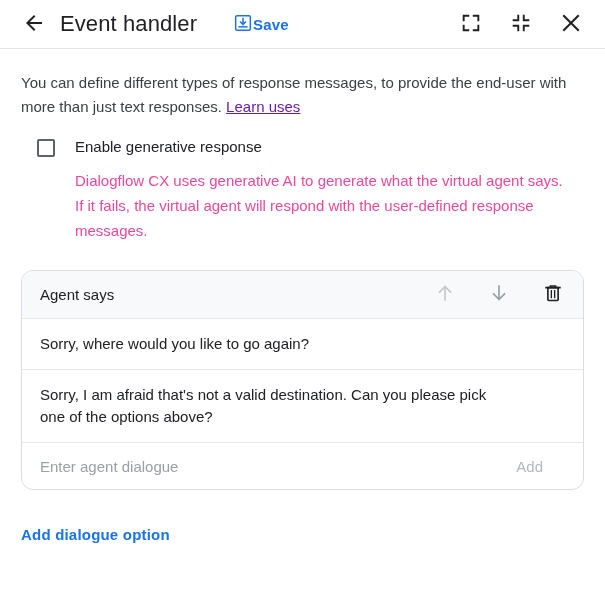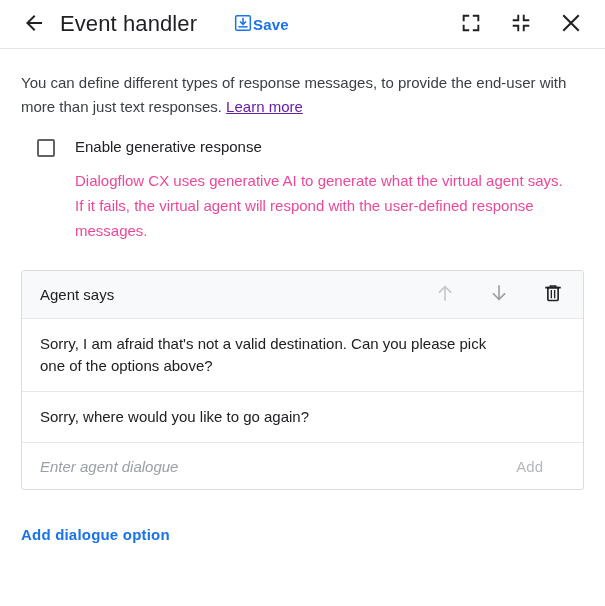--- a/index.html
+++ b/index.html
@@ -115,21 +115,21 @@
     line-height: 25px;
     color: #ec4899;
     margin: 11px 0 0 54px;
     max-width: 500px;
   }
 
   
   .card {
     margin: 27px 0 0 0;
     border: 1px solid #dadce0;
-    border-radius: 3px;
+    border-radius: 12px;
     overflow: hidden;
     background: #ffffff;
   }
   .card-head {
     height: 47px;
     background: #f8f9fa;
     border-bottom: 1px solid #e6e8ea;
     display: flex;
     align-items: center;
     padding: 0 14px 0 18px;
@@ -164,21 +164,20 @@
   }
   .dlg-input {
     flex: 1 1 auto;
     border: none;
     outline: none;
     font-family: "Liberation Sans", sans-serif;
     font-size: 15px;
     color: #202124;
     background: transparent;
     padding: 0;
-    font-style: italic;
   }
   .dlg-input::placeholder { color: #9aa0a6; opacity: 1; }
   .add-btn {
     border: none;
     background: transparent;
     font-family: "Liberation Sans", sans-serif;
     font-size: 15px;
     color: #b5b8bb;
     cursor: default;
     padding: 4px 2px;
@@ -247,21 +246,21 @@
           <path d="M5 5l14 14M19 5L5 19" fill="none" stroke="#202124" stroke-width="2.1" stroke-linecap="square"></path>
         </svg>
       </span>
     </button>
   </div>
 </div>
 
 
 <div class="content">
 
-  <p class="intro"><span>You can define different types of response messages, to provide the end-user with more than just text responses. </span><a class="learn-more">Learn more</a></p>
+  <p class="intro"><span>You can define different types of response messages, to provide the end-user with more than just text responses. </span><a class="learn-more">Learn uses</a></p>
 
   <div class="check-row">
     <span class="checkbox"></span>
     <span class="check-label">Enable generative response</span>
   </div>
 
   <p class="check-desc">Dialogflow CX uses generative AI to generate what the virtual agent says. If it fails, the virtual agent will respond with the user-defined response messages.</p>
 
   <div class="card">
 
@@ -290,25 +289,25 @@
               <path d="M9.2 6.2V4.4h5.6v1.8" fill="none" stroke="#202124" stroke-width="1.7"></path>
               <path d="M6.4 6.2h11.2v13a1 1 0 0 1-1 1H7.4a1 1 0 0 1-1-1z" fill="none" stroke="#202124" stroke-width="1.8"></path>
               <path d="M10.2 9.4v7.6M13.8 9.4v7.6" stroke="#202124" stroke-width="1.5" stroke-linecap="square"></path>
             </svg>
           </span>
         </button>
       </div>
     </div>
 
     <div class="row">
+      <span class="row-text">Sorry, where would you like to go again?</span>
+    </div>
+
+    <div class="row">
       <span class="row-text">Sorry, I am afraid that's not a valid destination. Can you please pick one of the options above?</span>
-    </div>
-
-    <div class="row">
-      <span class="row-text">Sorry, where would you like to go again?</span>
     </div>
 
     <div class="input-row">
       <input class="dlg-input" type="text" placeholder="Enter agent dialogue" style="">
       <button class="add-btn">Add</button>
     </div>
 
   </div>
 </div>
 

